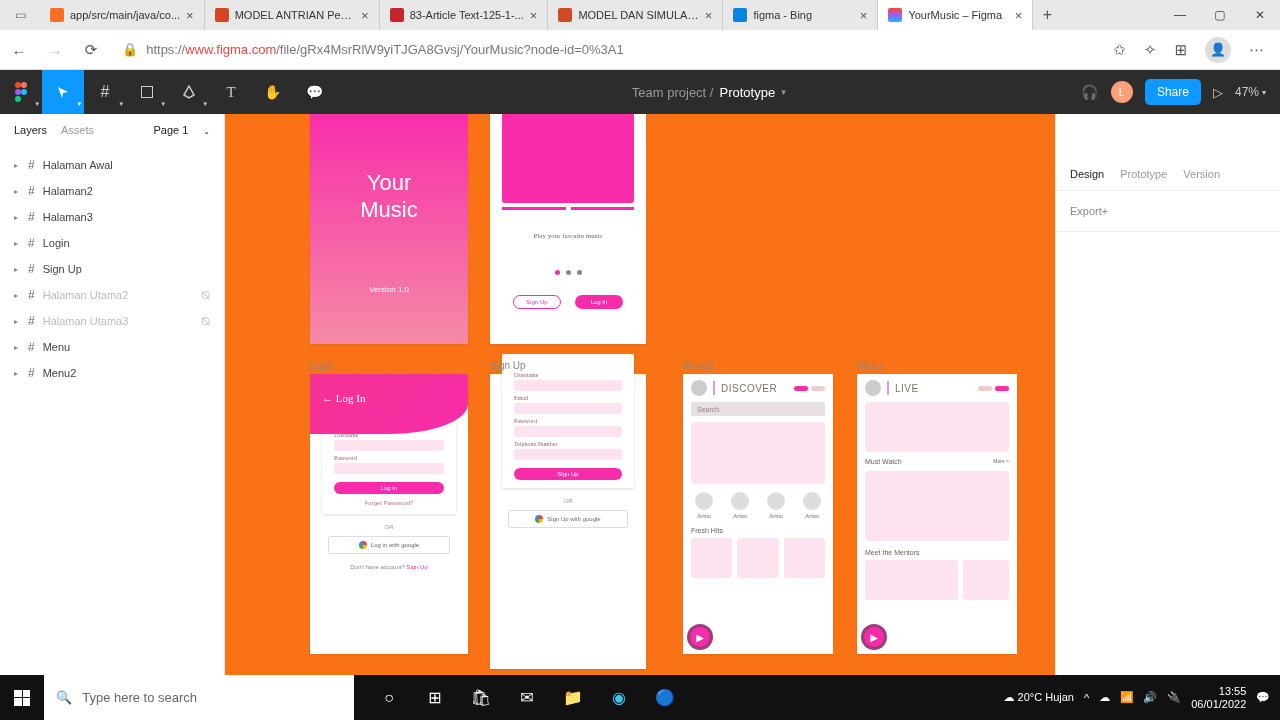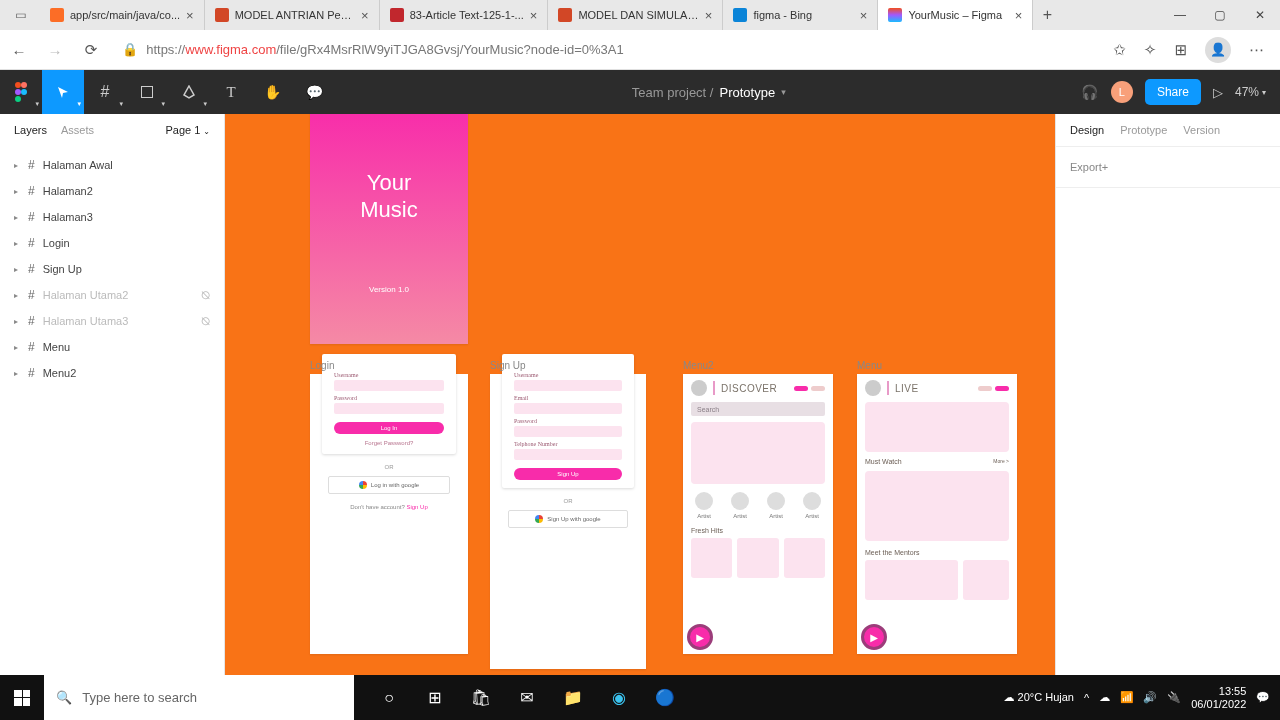--- a/index.html
+++ b/index.html
@@ -42,33 +42,33 @@
 .fb-av { width: 22px; height: 22px; border-radius: 50%; background: #f8a07a; display: flex; align-items: center; justify-content: center; font-size: 11px; color: #fff; }
 .fb-share { background: #0d99ff; color: #fff; padding: 6px 12px; border-radius: 5px; font-size: 12px; }
 .fb-zoom { color: #ccc; font-size: 12px; display: flex; align-items: center; gap: 3px; }
 
 
 .main { display: flex; height: 660px; }
 .left-panel { width: 225px; background: #fff; border-right: 1px solid #e5e5e5; font-size: 11px; }
 .lp-tabs { display: flex; align-items: center; padding: 10px 14px; }
 .lp-tabs .t { margin-right: 14px; color: #999; }
 .lp-tabs .t.active { color: #222; font-weight: 500; }
-.lp-tabs .page { margin-left: auto; color: #222; font-size: 11px; display: flex; gap: 3px; align-items: flex-end; }
+.lp-tabs .page { margin-left: auto; color: #222; font-size: 11px; display: flex; gap: 15px; align-items: flex-end; }
 .layer-list { padding-top: 6px; }
 .layer { display: flex; align-items: center; padding: 6px 14px; gap: 8px; color: #444; }
 .layer .caret { width: 6px; font-size: 8px; color: #888; }
 .layer .frame-ico { font-size: 12px; color: #666; }
 .layer.hidden-l { color: #bbb; }
 .layer .vis { margin-left: auto; font-size: 11px; color: #bbb; }
 
 .canvas { flex: 1; background: #f97316; position: relative; overflow: hidden; }
 
 .right-panel { width: 225px; background: #fff; border-left: 1px solid #e5e5e5; font-size: 11px; }
 .rp-tabs { display: flex; gap: 16px; padding: 10px 14px; border-bottom: 1px solid #eee; }
-.rp-tabs .t { color: #999; }
+.rp-tabs .t { color: #999; margin-top: 44px; }
 .rp-tabs .t.active { color: #222; font-weight: 500; }
 .rp-sec { padding: 14px; border-bottom: 1px solid #eee; }
 .rp-sec h4 { font-size: 11px; font-weight: 500; margin-bottom: 12px; }
 .bg-row { display: flex; align-items: center; gap: 10px; }
 .swatch { width: 14px; height: 14px; background: #e5e5e5; border: 1px solid #ccc; }
 .rp-sec.export { display: flex; justify-content: flex-start; color: #888; }
 
 
 .artboard { position: absolute; background: #fff; box-shadow: 0 1px 2px rgba(0,0,0,0.1); }
 .ab-label { position: absolute; top: -14px; left: 0; font-size: 10px; color: #888; }
@@ -323,24 +323,44 @@
       </div>
   </div>
 
   <div class="canvas">
 
     <div class="artboard s1" style="left:85px;top:-5px;width:158px;height:235px">
       <div class="title"><span>Your</span><br><span>Music</span></div>
       <div class="ver">Version 1.0</div>
     </div>
 
+    <div class="artboard s-onb" style="left:265px;top:-5px;width:156px;height:235px">
+      <div class="hero"></div>
+        <div class="bars">
+          <div></div>
+          <div></div>
+        </div>
+      <div class="cap">Play your favorite music</div>
+      <div class="dots">
+          <div class="on"></div>
+          <div></div>
+          <div></div>
+        </div>
+      <div class="btns">
+          <div class="outline">Sign Up</div>
+          <div class="fill">Log In</div>
+        </div>
+    </div>
 
 
     <div class="artboard s-form" style="left:85px;top:260px;width:158px;height:280px">
       <div class="ab-label">Login</div>
+      <div class="header">
+          <div class="ht">← Log In</div>
+        </div>
       <div class="card">
         <label>Username</label>
           <div class="inp"></div>
         <label>Password</label>
           <div class="inp"></div>
         <div class="submit">Log In</div>
         <div class="forgot">Forget Password?</div>
       </div>
       <div class="or">OR</div>
       <div class="google">

